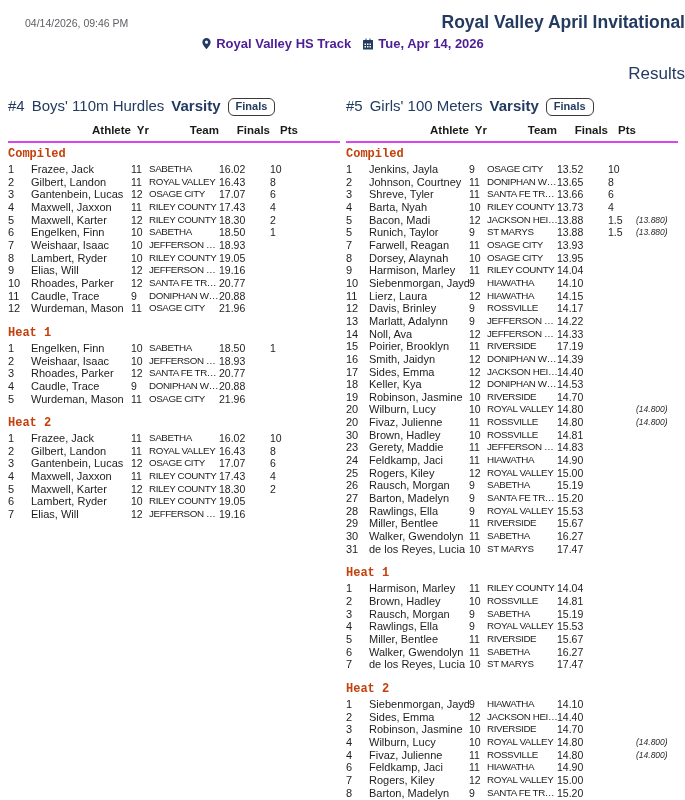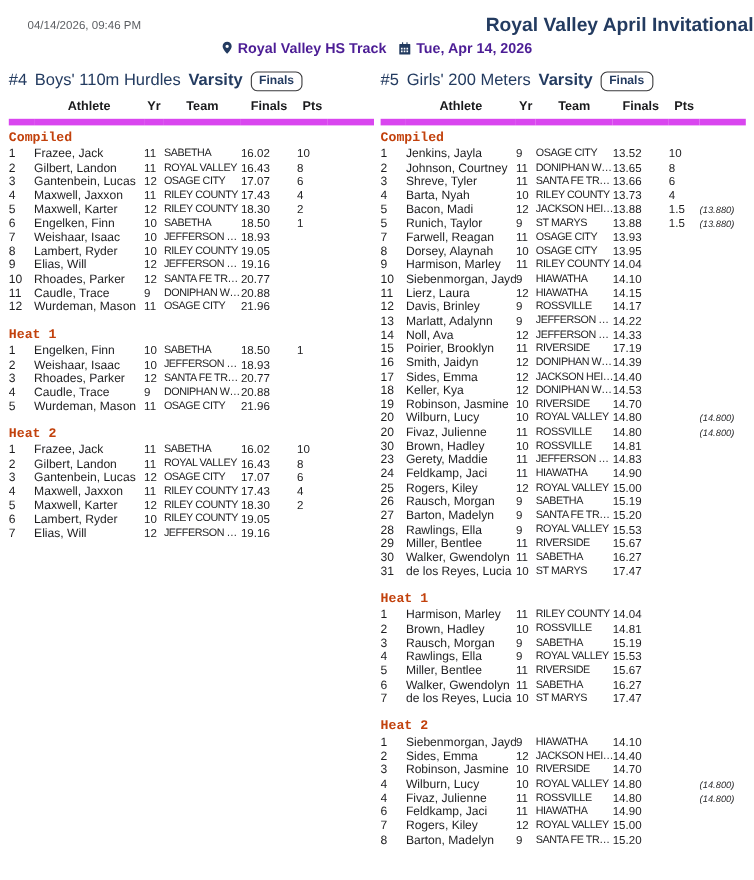--- a/index.html
+++ b/index.html
@@ -29,22 +29,22 @@
 
   table { border-collapse:collapse; table-layout:fixed; width:332px; margin-top:7px; }
   col.w-place   { width:23px; }
   col.w-athlete { width:100px; }
   col.w-yr      { width:18px; }
   col.w-team    { width:70px; }
   col.w-finals  { width:51px; }
   col.w-pts     { width:28px; }
   col.w-tie     { width:42px; }
 
-  thead th { text-align:center; font-size:11.5px; font-weight:700; color:#1a1a1c;
-    padding:0 0 4px 0; border-bottom:6px solid #d946ef; line-height:13px; white-space:nowrap; }
+  thead th { text-align:right; font-size:11.5px; font-weight:700; color:#1a1a1c;
+    padding:0 0 4px 0; border-bottom:2px solid #d946ef; line-height:13px; white-space:nowrap; }
 
   tbody td { padding:0; line-height:12.65px; white-space:nowrap; overflow:hidden; }
   tr.section-row td { font-size:12px; font-weight:700; line-height:16px;
     padding-top:3px; padding-bottom:1px; color:#c2410c;font-family:Liberation Mono, monospace; }
   tr.section-row.gap td { padding-top:10px; }
 
   td.c0 { font-size:11px; }                                   
   td.c1 { font-size:11px; }                                   
   td.c2 { font-size:10.5px; }                                 
   td.c3 { font-size:9.8px; letter-spacing:-0.4px; }           
@@ -66,20 +66,21 @@
       <span>Royal Valley HS Track</span>
     </span>
     <span class="date-group">
       <svg width="12" height="12" viewBox="0 0 24 24">
         <path fill="#233b60" d="M7 1h2v3H7zM15 1h2v3h-2z"></path>
         <path fill="#233b60" d="M21 4H3a1 1 0 0 0-1 1v17a1 1 0 0 0 1 1h18a1 1 0 0 0 1-1V5a1 1 0 0 0-1-1zM8 19H5v-3h3v3zm0-5H5v-3h3v3zm5 5h-3v-3h3v3zm0-5h-3v-3h3v3zm5 5h-3v-3h3v3zm0-5h-3v-3h3v3z"></path>
       </svg>
       <span>Tue, Apr 14, 2026</span>
     </span>
   </div>
+  <div class="results-heading">Results</div>
 </div>
 
 <div class="columns">
 
   <section class="event-col">
     <div class="event-title">
       <span class="event-num">#4</span><span class="event-name">Boys'  110m Hurdles</span><span class="event-level">Varsity</span><span class="badge">Finals</span>
     </div>
     <table>
       <colgroup>
@@ -327,21 +328,21 @@
             <td class="c4">19.16</td>
             <td class="c5"></td>
             <td class="c6"></td>
           </tr>
         </tbody>
     </table>
   </section>
 
   <section class="event-col">
     <div class="event-title">
-      <span class="event-num">#5</span><span class="event-name">Girls'  200 Meters</span><span class="event-level">Varsity</span><span class="badge">Finals</span>
+      <span class="event-num">#5</span><span class="event-name">Girls'  100 Meters</span><span class="event-level">Varsity</span><span class="badge">Finals</span>
     </div>
     <table>
       <colgroup>
         <col class="w-place">
           <col class="w-athlete">
           <col class="w-yr">
           <col class="w-team">
         <col class="w-finals">
           <col class="w-pts">
           <col class="w-tie">

